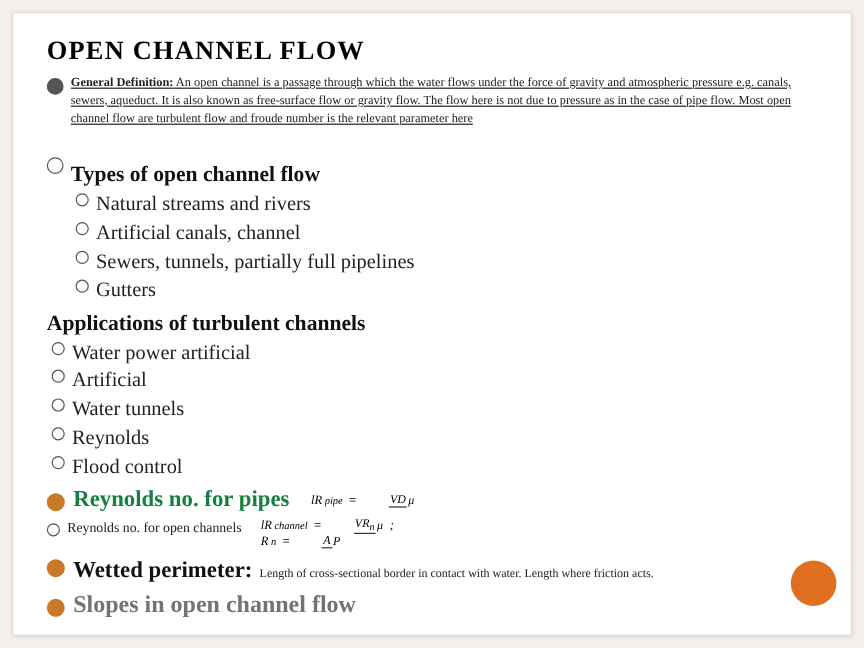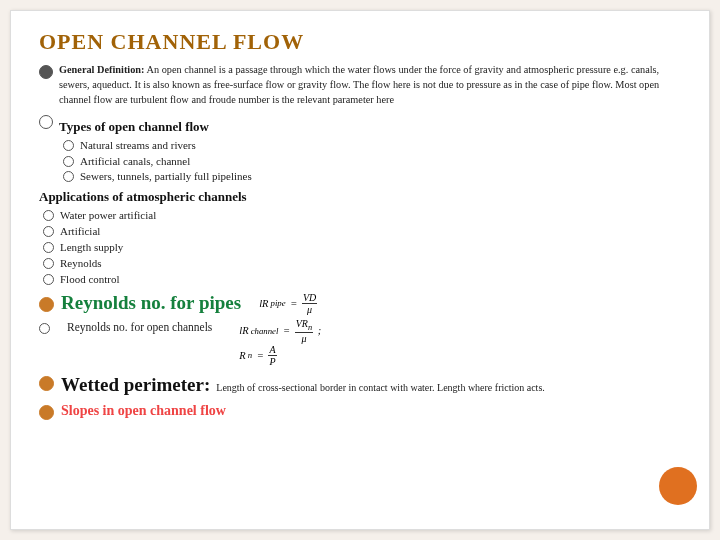--- a/index.html
+++ b/index.html
@@ -23,21 +23,21 @@
       border: 1px solid #ddd;
       box-shadow: 1px 1px 4px rgba(0,0,0,0.15);
       overflow: hidden;
     }
 
     .page-title {
       font-size: 22px;
       font-weight: bold;
       letter-spacing: 1px;
       margin-bottom: 8px;
-      color: #a16207;
+      color: #000000;
     }
 
     .bullet-icon {
       width: 14px;
       min-width: 14px;
       height: 14px;
       border: 1.5px solid #555;
       border-radius: 50%;
       margin-right: 6px;
       margin-top: 1px;
@@ -45,49 +45,50 @@
       background: #fff;
     }
 
     .bullet-icon.filled {
       background: #555;
     }
 
     .general-def {
       display: flex;
       align-items: flex-start;
-      margin-bottom: 6px;
+      margin-bottom: 22px;
       font-size: 10.5px;
       line-height: 1.45;
       color: #222;
+      text-decoration: underline;
     }
 
     .general-def .bullet-icon {
       margin-top: 2px;
     }
 
     .def-text {
       font-size: 10.3px;
       line-height: 1.45;
     }
 
     .section-heading {
-      font-size: 13px;
+      font-size: 18px;
       font-weight: bold;
       color: #111;
       margin-top: 5px;
       margin-bottom: 3px;
     }
 
     .sub-bullet {
       display: flex;
       align-items: flex-start;
       margin-bottom: 1px;
       margin-left: 4px;
-      font-size: 11px;
+      font-size: 17px;
       color: #222;
       line-height: 1.35;
     }
 
     .sub-bullet-icon {
       width: 11px;
       min-width: 11px;
       height: 11px;
       border: 1.5px solid #555;
       border-radius: 50%;
@@ -109,21 +110,20 @@
       font-weight: bold;
       color: #15803d;
       margin-right: 18px;
     }
 
     .reynolds-sub-row {
       display: flex;
       align-items: flex-start;
       margin-top: 3px;
       margin-bottom: 4px;
-      gap: 11px;
     }
 
     .reynolds-sub-label {
       font-size: 11.5px;
       color: #222;
       margin-right: 16px;
       margin-top: 3px;
     }
 
     .formula-box {
@@ -154,23 +154,23 @@
       color: #222;
     }
 
     .slopes-row {
       display: flex;
       align-items: center;
       margin-top: 6px;
     }
 
     .slopes-label {
-      font-size: 14px;
-      font-weight: bold;
-      color: #ef4444;
+      font-size: 20px;
+      font-weight: bold;
+      color: #737373;
     }
 
     .orange-circle {
       width: 38px;
       height: 38px;
       background: #e07020;
       border-radius: 50%;
       position: absolute;
       bottom: 24px;
       right: 12px;
@@ -178,25 +178,26 @@
 
     .outer-bullet {
       display: flex;
       align-items: flex-start;
       margin-bottom: 2px;
     }
 
     
     .frac {
       display: inline-flex;
-      flex-direction: column;
+      flex-direction: row;
       align-items: center;
       vertical-align: middle;
       font-style: italic;
       font-size: 10px;
+      margin-left: 22px;
     }
     .frac .num { border-bottom: 1px solid #333; padding: 0 1px; line-height: 1.1; }
     .frac .den { padding: 0 1px; line-height: 1.1; }
 
     .eq-block {
       display: inline-flex;
       align-items: center;
       font-style: italic;
       font-size: 10.5px;
       gap: 2px;
@@ -244,36 +245,40 @@
         <span>Natural streams and rivers</span>
       </div>
       <div class="sub-bullet">
         <span class="sub-bullet-icon"></span>
         <span>Artificial canals, channel</span>
       </div>
       <div class="sub-bullet">
         <span class="sub-bullet-icon"></span>
         <span>Sewers, tunnels, partially full pipelines</span>
       </div>
+      <div class="sub-bullet">
+        <span class="sub-bullet-icon"></span>
+        <span>Gutters</span>
+      </div>
     </div>
   </div>
 
-  <div class="section-heading" style="margin-top:4px;">Applications of atmospheric channels</div>
+  <div class="section-heading" style="margin-top:4px;">Applications of turbulent channels</div>
 
   <div class="sub-bullet">
     <span class="sub-bullet-icon"></span>
     <span>Water power artificial</span>
   </div>
   <div class="sub-bullet">
     <span class="sub-bullet-icon"></span>
     <span>Artificial</span>
   </div>
   <div class="sub-bullet">
     <span class="sub-bullet-icon"></span>
-    <span>Length supply</span>
+    <span>Water tunnels</span>
   </div>
   <div class="sub-bullet">
     <span class="sub-bullet-icon"></span>
     <span>Reynolds</span>
   </div>
   <div class="sub-bullet">
     <span class="sub-bullet-icon"></span>
     <span>Flood control</span>
   </div>
 

